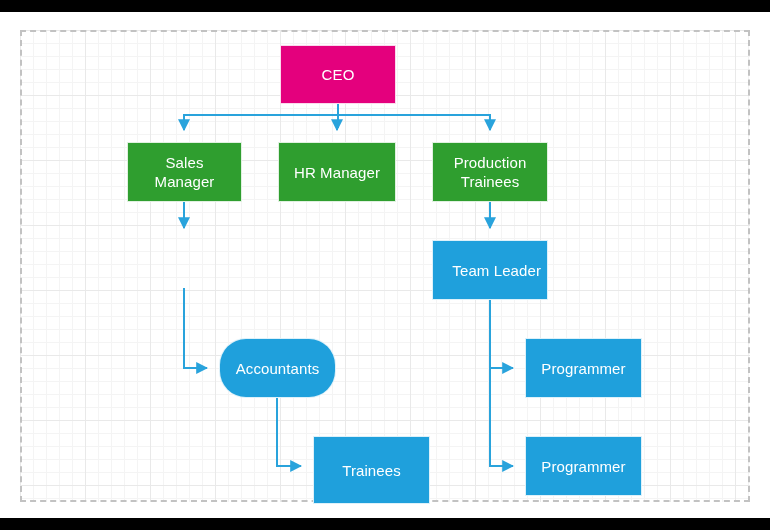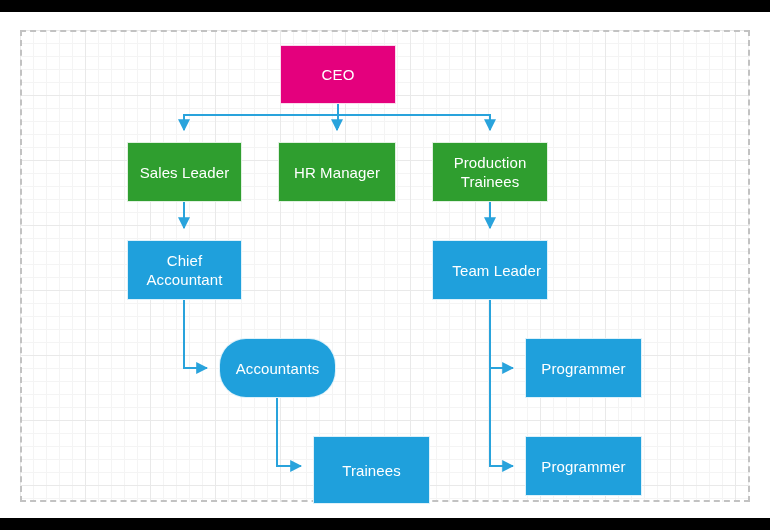--- a/index.html
+++ b/index.html
@@ -142,36 +142,32 @@
 
         <path d="M 490 276 L 490 454 L 513 454"></path>
       </g>
     </svg>
 
     <div class="node ceo" style="left:280px; top:33px; width:116px; height:59px;">
       <span class="node-label">CEO</span>
     </div>
 
     <div class="node green" style="left:127px; top:130px; width:115px; height:60px;">
-      <span class="node-label">Sales Leader</span>
+      <span class="node-label">Sales Manager</span>
     </div>
 
     <div class="node green" style="left:278px; top:130px; width:118px; height:60px;">
       <span class="node-label">HR Manager</span>
     </div>
 
     <div class="node green" style="left:432px; top:130px; width:116px; height:60px;">
       <span class="node-label">Production
 Trainees</span>
     </div>
 
-    <div class="node blue" style="left:127px; top:228px; width:115px; height:60px;">
-      <span class="node-label">Chief
-Accountant</span>
-    </div>
 
     <div class="node blue" style="left:432px; top:228px; width:116px; height:60px;text-align:right;">
       <span class="node-label">Team Leader</span>
     </div>
 
     <div class="node blue" style="left:219px; top:326px; width:117px; height:60px;border-radius:27px;">
       <span class="node-label">Accountants</span>
     </div>
 
     <div class="node blue" style="left:525px; top:326px; width:117px; height:60px;">

